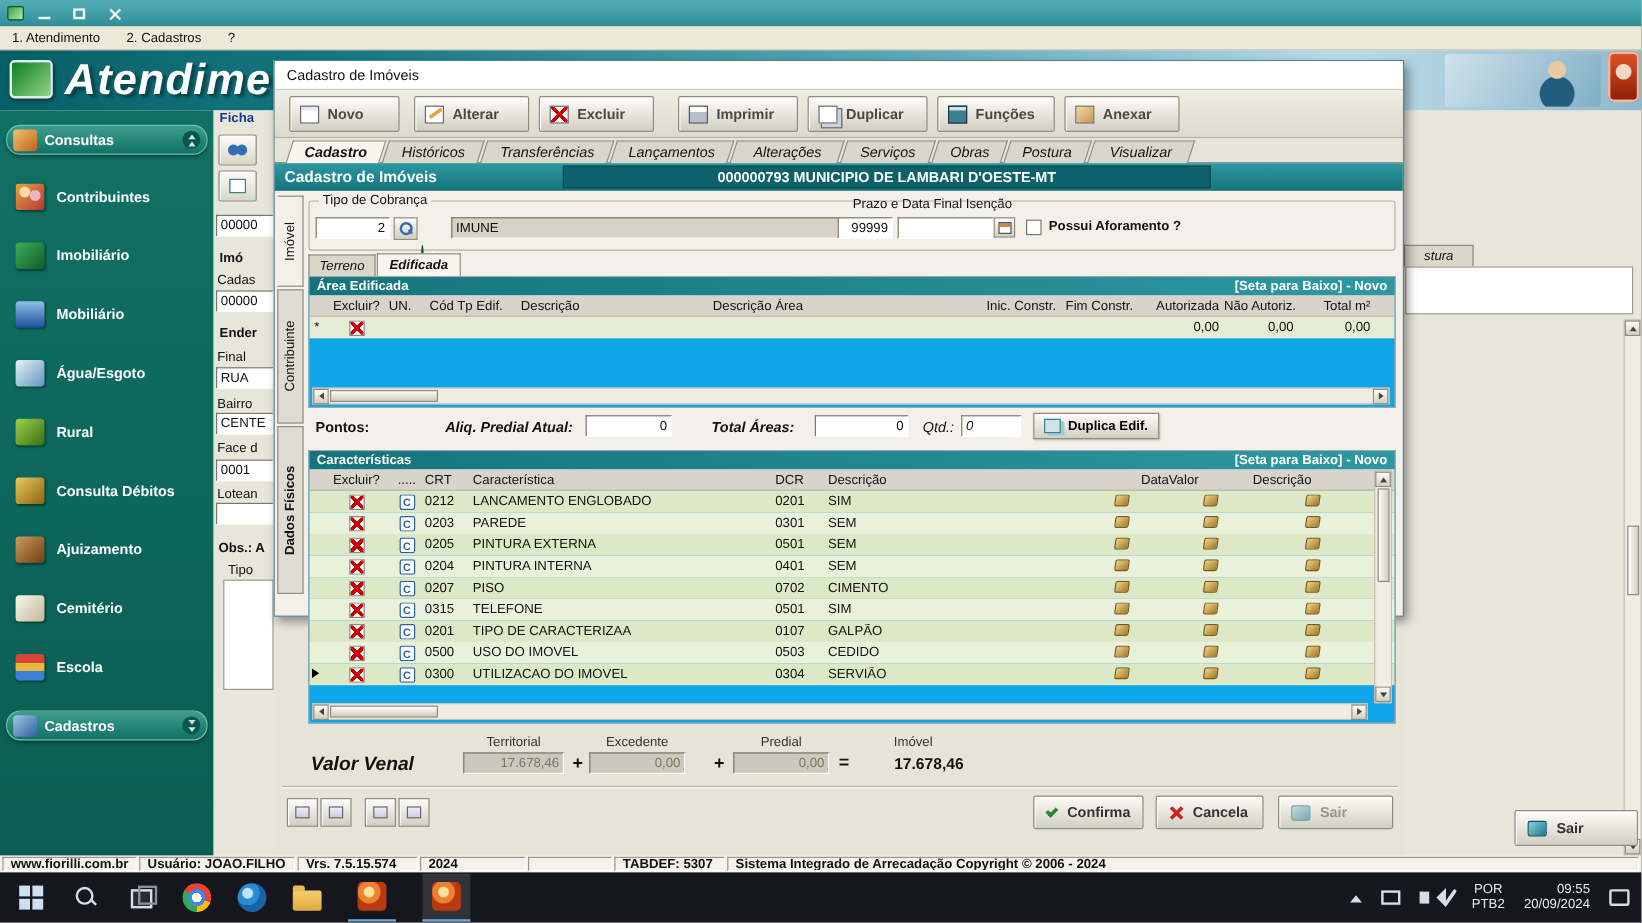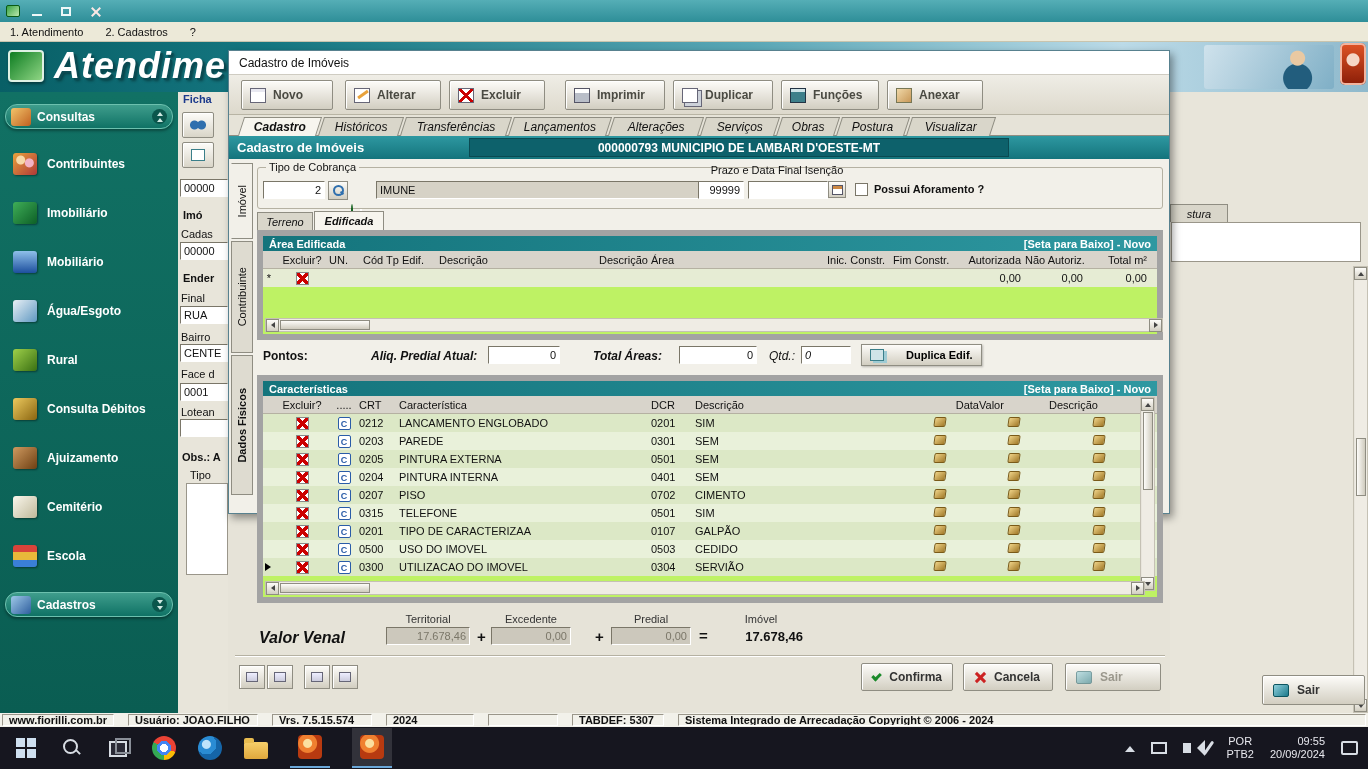--- a/index.html
+++ b/index.html
@@ -94,21 +94,21 @@
 .mag::after{content:"";position:absolute;left:7px;top:7px;width:4px;height:2px;background:#2f6fae;transform:rotate(45deg)}
 .plus-btn{width:19px;height:19px;border-radius:50%;background:radial-gradient(circle at 35% 30%,#7fd488,#1d8a2a);border:1px solid #0c5c18;position:relative;cursor:pointer}
 .plus-btn::before,.plus-btn::after{content:"";position:absolute;background:#fff}
 .plus-btn::before{left:8px;top:4px;width:2px;height:10px}
 .plus-btn::after{left:4px;top:8px;width:10px;height:2px}
 .cb{width:13px;height:13px;border:1px solid #7a7668;background:#fff;display:inline-block;cursor:pointer}
 .cal-btn{width:18px;height:17px;border:1px solid #8f8d82;background:linear-gradient(180deg,#fdfcf9,#d2cec1);display:flex;align-items:center;justify-content:center}
 .cal{width:11px;height:10px;border:1px solid #556;background:linear-gradient(180deg,#c84 0 3px,#fff 3px)}
 .stab{height:18px;border:1px solid #8f8d82;border-bottom:none;background:#d9d6ca;display:flex;align-items:center;justify-content:center;font-size:11px;font-style:italic;cursor:pointer}
 .stab.sel{background:#f7f5ee;font-weight:bold;height:19px}
-.panel{background:#bef264;border:6px solid #a3a3a3}
+.panel{background:#0ea5e9;border:1px solid #a3a3a3}
 .phdr{height:15px;background:linear-gradient(90deg,#14747c,#2e98a1);color:#fff;font-weight:bold;font-size:11px;display:flex;align-items:center;padding:0 6px}
 .phint{margin-left:auto;font-size:11px}
 .thead{display:flex;align-items:center;height:18px;background:#d8d4cb;border-bottom:1px solid #b5b1a2;font-size:11px;white-space:nowrap}
 .thead>span{overflow:hidden}
 .trow{display:flex;align-items:center;height:18px;font-size:11px;white-space:nowrap}
 .trow>span{overflow:hidden}
 .hl{background:#e6ecd4}
 .r-a{background:#dce8c6}.r-b{background:#e9f1da}
 .num{text-align:right;padding-right:4px}
 .w-mk{width:12px;text-align:center;flex:none}
@@ -124,37 +124,37 @@
 .tri.r{border-left:4px solid #444;border-right:none}
 .tri.u{border-bottom:4px solid #444;border-top:none}
 .tri.d{border-top:4px solid #444;border-bottom:none}
 .sb-h{height:14px;display:flex;align-items:center;background:#e8e5dc;border:1px solid #c5c1b4}
 .sb-track{flex:1;height:12px;position:relative;background:#efece4}
 .sb-thumb{position:absolute;left:1px;top:1px;height:10px;background:linear-gradient(180deg,#fdfcf9,#cfcbbe);border:1px solid #8f8d82}
 .sb-v{display:flex;flex-direction:column;align-items:center;background:#e8e5dc;border:1px solid #c5c1b4}
 .sb-vtrack{flex:1;width:12px;position:relative;background:#efece4}
 .sb-vthumb{position:absolute;left:1px;top:1px;width:10px;background:linear-gradient(90deg,#fdfcf9,#cfcbbe);border:1px solid #8f8d82}
 .lab-i{font-style:italic;font-weight:bold;font-size:11px;white-space:nowrap}
-.dupbtn{height:22px;display:flex;align-items:center;gap:22px;padding:0 8px;border:1px solid #8f8d82;background:linear-gradient(180deg,#fdfcf9,#d2cec1);font-weight:bold;font-size:11px;box-shadow:1px 1px 2px rgba(0,0,0,.25)}
+.dupbtn{height:22px;display:flex;align-items:center;gap:6px;padding:0 8px;border:1px solid #8f8d82;background:linear-gradient(180deg,#fdfcf9,#d2cec1);font-weight:bold;font-size:11px;box-shadow:1px 1px 2px rgba(0,0,0,.25)}
 .i-dups{width:14px;height:12px;background:#cfe4e8;border:1px solid #3a7f8a;box-shadow:3px 2px 0 #9ecbd4}
 .vv-lab{font-size:11px;color:#333;white-space:nowrap}
 .vv-big{font-weight:bold;font-style:italic;font-size:16px}
 .op{font-weight:bold;font-size:15px}
 .fbtn{height:28px;display:flex;align-items:center;gap:8px;padding:0 10px;border:1px solid #8f8d82;border-radius:2px;background:linear-gradient(180deg,#fdfcf9,#d2cec1);box-shadow:inset 1px 1px 0 #fff;font-weight:bold;font-size:12px;color:#333}
 .fbtn.dis{color:#9a978c}
 .chk-ico{width:10px;height:6px;border-left:3px solid #1b8a2a;border-bottom:3px solid #1b8a2a;transform:rotate(-45deg);margin-top:-3px}
 .xr-ico{position:relative;width:12px;height:12px}
 .xr-ico::before,.xr-ico::after{content:"";position:absolute;left:5px;top:0;width:3px;height:13px;background:#c22}
 .xr-ico::before{transform:rotate(45deg)}.xr-ico::after{transform:rotate(-45deg)}
 .exit-ico{width:16px;height:13px;background:linear-gradient(135deg,#8fd0dc,#1d7a8c);border:1px solid #0c5560;border-radius:2px}
 .smallbtn{width:26px;height:24px;border:1px solid #8f8d82;background:linear-gradient(180deg,#fdfcf9,#d2cec1);box-shadow:inset 1px 1px 0 #fff;display:flex;align-items:center;justify-content:center}
 .sb-glyph{width:12px;height:10px;border:1px solid #667;background:linear-gradient(180deg,#eef,#ccd)}
 
 
-.statusbar{display:flex;gap:14px;align-items:stretch;background:#f2f1ea;padding:1px 2px;font-size:11px;font-weight:bold}
+.statusbar{display:flex;gap:2px;align-items:stretch;background:#f2f1ea;padding:1px 2px;font-size:11px;font-weight:bold}
 .sseg{border:1px solid;border-color:#9a968a #fff #fff #9a968a;padding:0 6px;display:flex;align-items:center;white-space:nowrap;overflow:hidden}
 
 
 .taskbar{background:#16161f;display:flex;align-items:center;color:#e8e8ee}
 .tkleft{display:flex;align-items:center;gap:22px;padding-left:14px}
 .tk-ico{width:24px;height:24px;flex:none;cursor:pointer}
 .ic-start{position:relative}
 .ic-start::before{content:"";position:absolute;left:2px;top:2px;width:9px;height:9px;background:#cfe0f0;box-shadow:11px 0 #cfe0f0,0 11px #cfe0f0,11px 11px #cfe0f0}
 .ic-search{position:relative}
 .ic-search::before{content:"";position:absolute;left:3px;top:3px;width:11px;height:11px;border:2px solid #d8dde4;border-radius:50%}

